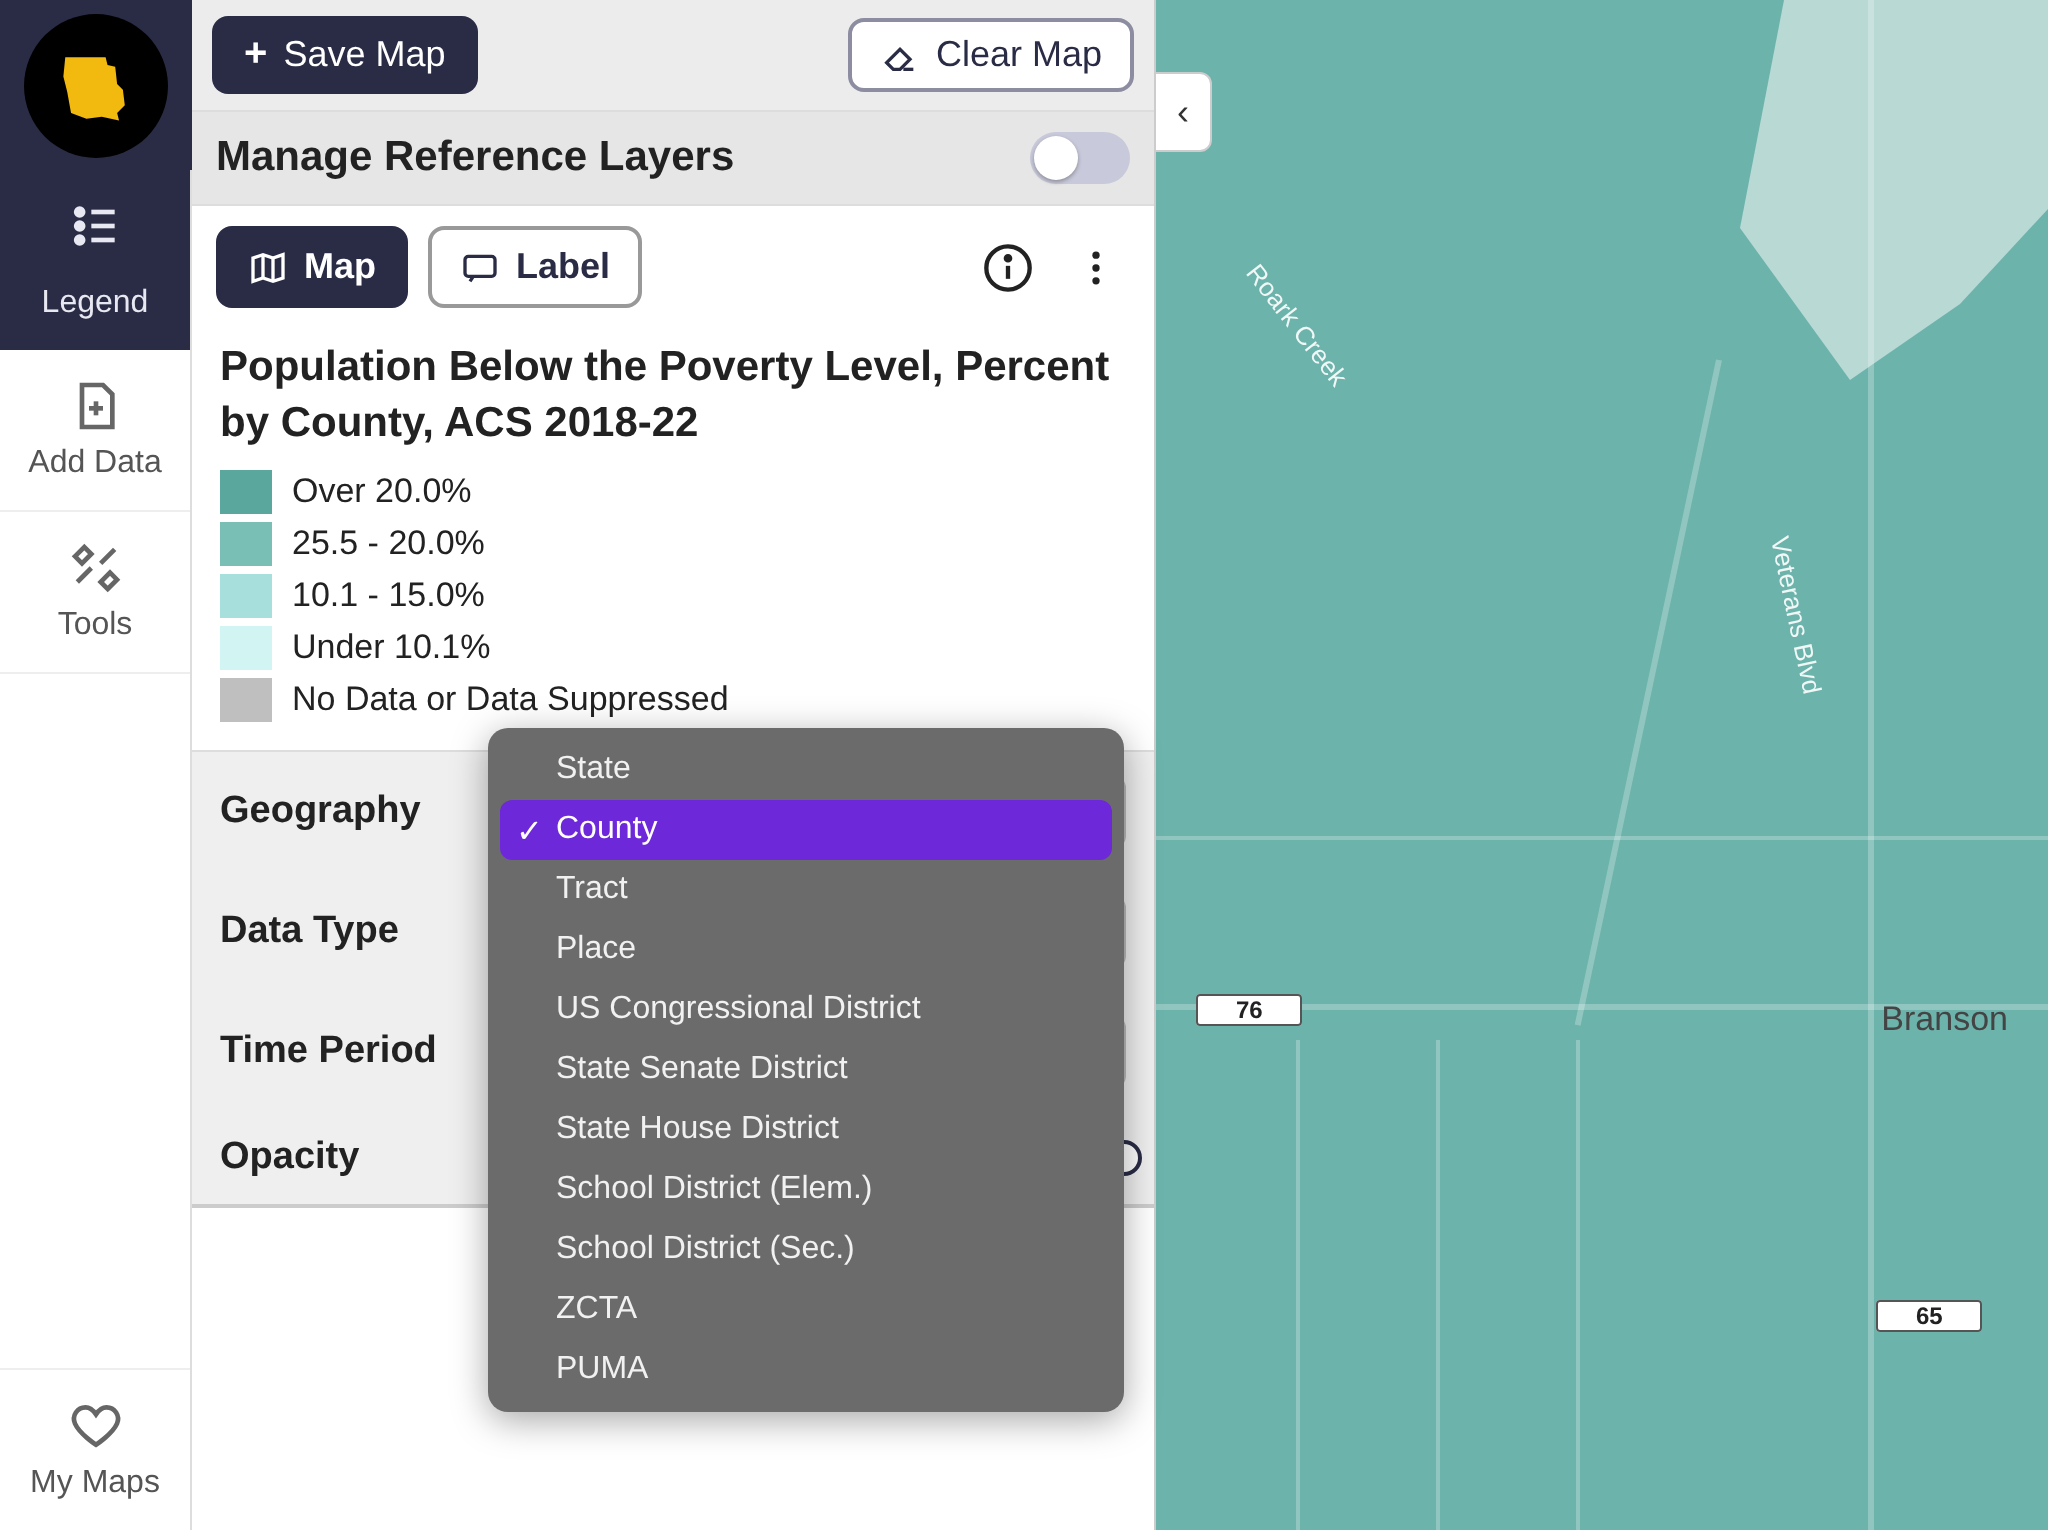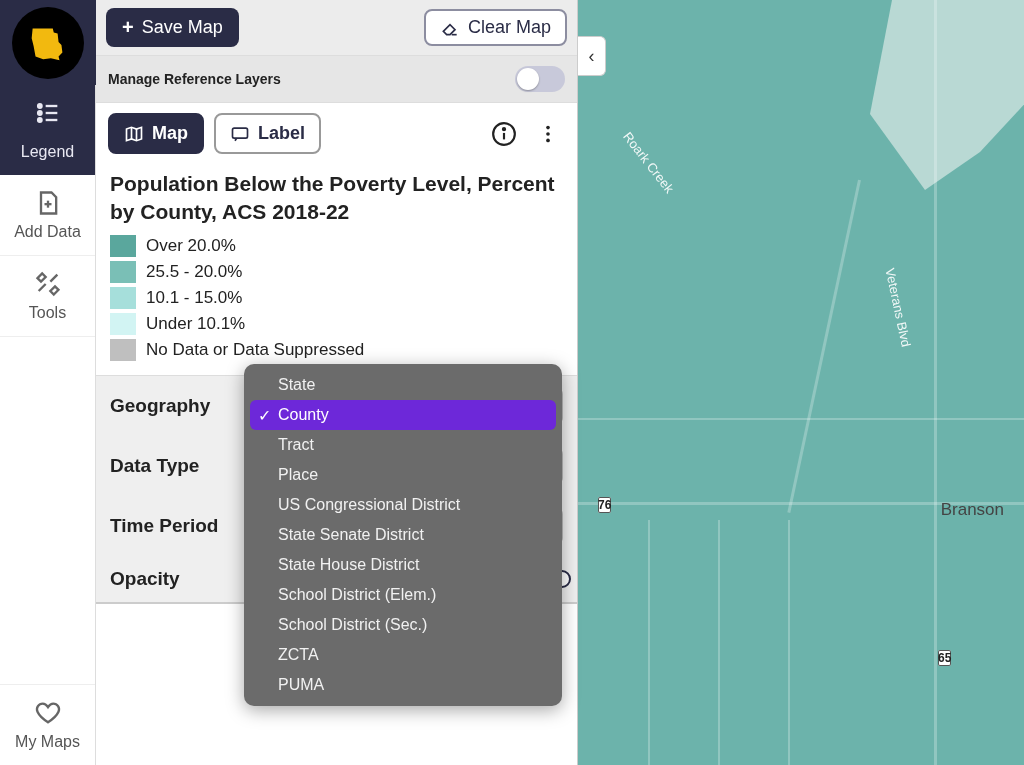--- a/index.html
+++ b/index.html
@@ -40,21 +40,21 @@
     display: inline-flex; align-items: center; gap: 8px; font-size: 18px; border: none; cursor: pointer;
   }
   .btn-outline {
     background: #fff; color: #2a2c46; border: 2px solid #8c8da0; border-radius: 8px;
     padding: 6px 14px; display: inline-flex; align-items: center; gap: 8px; font-size: 18px; cursor: pointer;
   }
   .flex-spacer { flex: 1; }
 
   .ref-row {
     display: flex; align-items: center; padding: 10px 12px; background: #e6e6e6;
-    font-weight: 700; font-size: 14px; color: #222; border-top: 1px solid #ddd; border-bottom: 1px solid #ddd; gap: 28px;
+    font-weight: 700; font-size: 21px; color: #222; border-top: 1px solid #ddd; border-bottom: 1px solid #ddd; gap: 28px;
   }
   .toggle { width: 50px; height: 26px; border-radius: 20px; background: #c8c9da; position: relative; cursor: pointer; }
   .toggle-knob { position: absolute; left: 2px; top: 2px; width: 22px; height: 22px; background: #fff; border-radius: 50%; box-shadow: 0 1px 2px rgba(0,0,0,.3); }
 
   .tab-row {
     display: flex; align-items: center; padding: 10px 12px; background: #fff; gap: 10px;
   }
   .seg { display: inline-flex; }
   .seg-btn {
     display: inline-flex; align-items: center; gap: 8px; font-size: 18px; font-weight: 600;
@@ -95,21 +95,21 @@
   .dd-item.sel::before {
     content: "✓"; position: absolute; left: 8px; top: 6px; font-size: 16px;
   }
 
   
   .map { flex: 1; position: relative; background: #6cb3ab; overflow: hidden; }
   .map-road { position: absolute; background: rgba(255,255,255,.25); }
   .map-label { position: absolute; font-size: 13px; color: rgba(255,255,255,.9); }
   .route-shield {
     position: absolute; background: #fff; color: #222; font-size: 12px; font-weight: 600;
-    padding: 1px 0; border-radius: 2px; box-shadow: 0 0 0 1px #555 inset;
+    padding: 1px 20px; border-radius: 2px; box-shadow: 0 0 0 1px #555 inset;
   }
   .city-label { position: absolute; font-size: 17px; color: #444; font-weight: 400; }
   .collapse-btn {
     position: absolute; left: 0; top: 36px; width: 28px; height: 40px; background: #fff;
     border: 1px solid #ccc; border-left: none; border-radius: 0 6px 6px 0;
     display: flex; align-items: center; justify-content: center; font-size: 18px; color: #333; cursor: pointer;
   }
   .water {
     position: absolute; background: #b9d9d4;
   }

